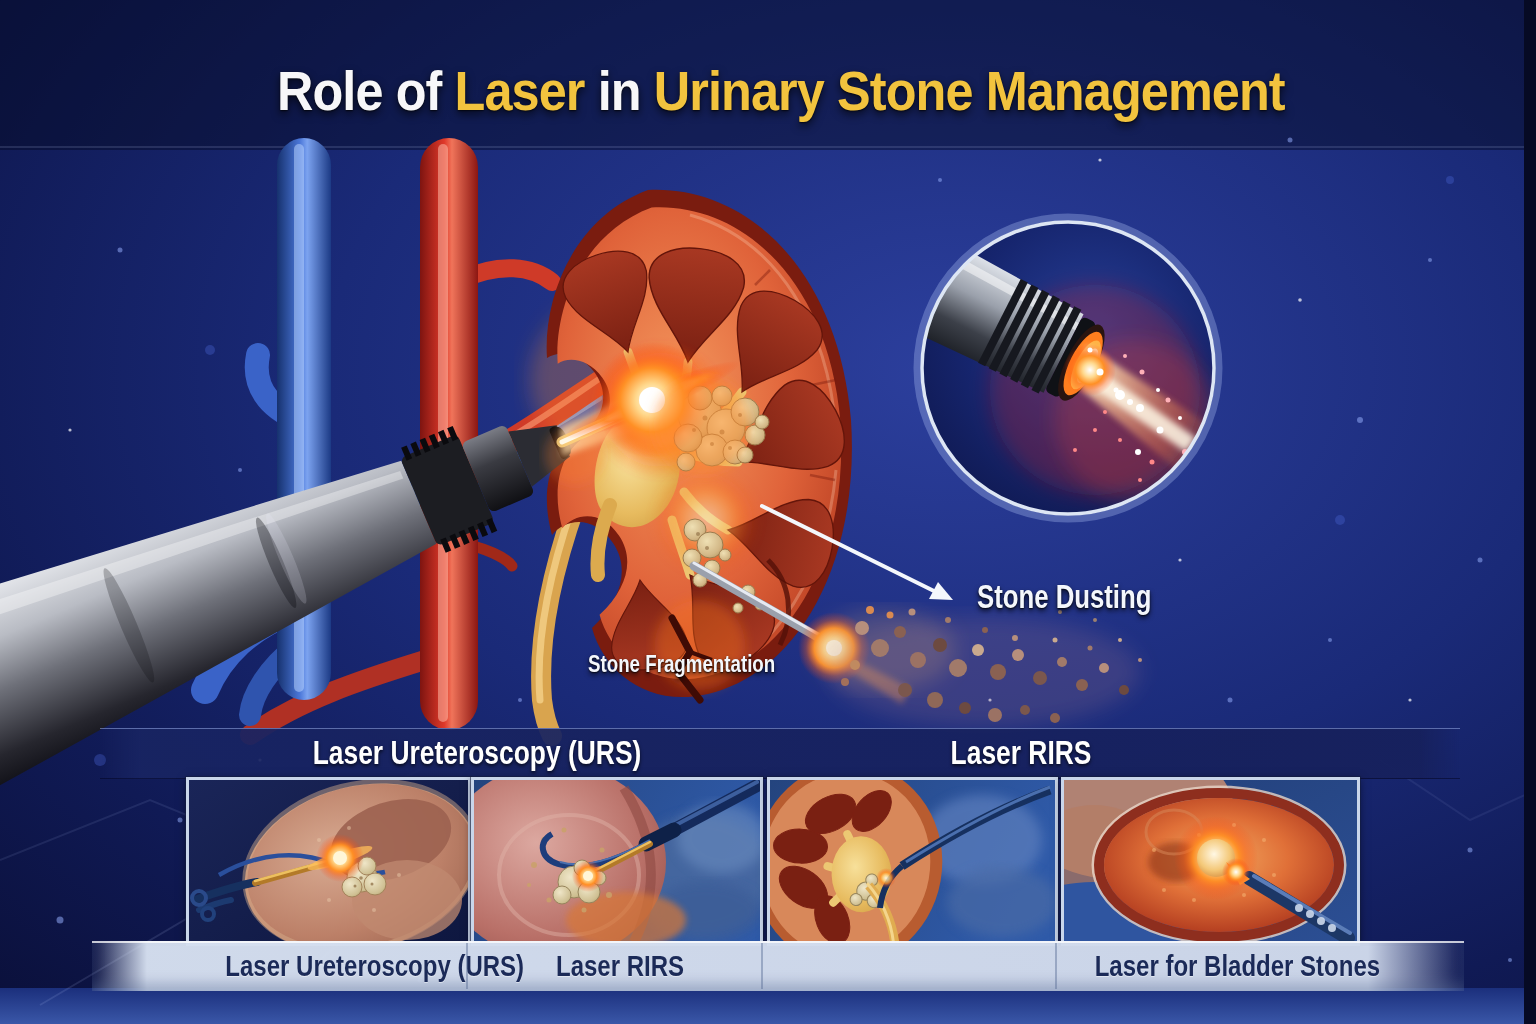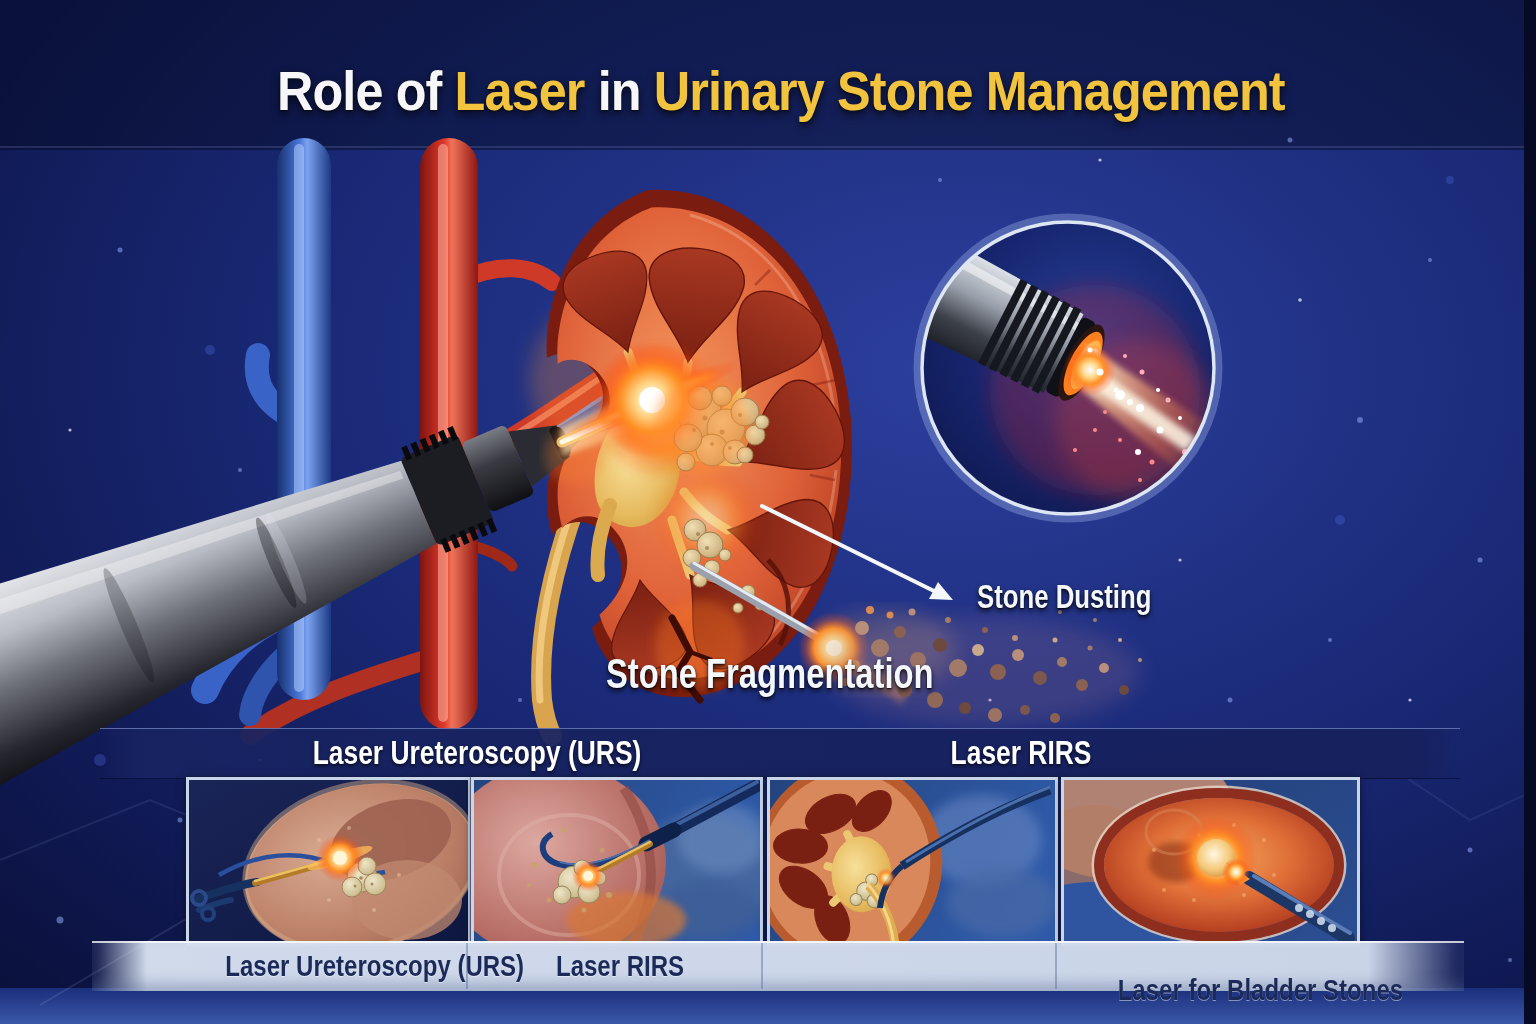--- a/index.html
+++ b/index.html
@@ -10,21 +10,21 @@
   .title{position:absolute;left:13px;top:58px;width:1536px;text-align:center;white-space:nowrap;z-index:6;}
   .title .tw{display:inline-block;transform:scaleX(.9);transform-origin:center;}
   .title span span{font-size:56px;font-weight:bold;letter-spacing:-1px;
       text-shadow:0 4px 9px rgba(0,0,0,.65),0 1px 2px rgba(0,0,0,.7);}
   .t-w{color:#f7f7f9;}
   .t-y{color:#f2c33e;}
   .anno{position:absolute;font-weight:bold;color:#f4f7fc;white-space:nowrap;z-index:6;
         text-shadow:0 3px 6px rgba(0,0,0,.7),0 1px 2px rgba(0,0,0,.8);}
   .anno>span{display:inline-block;transform:scaleX(.78);transform-origin:left;}
   #dusting{left:962px;top:578px;font-size:33px;margin-left:15px;}
-  #frag{left:606px;top:650px;font-size:42px;}
+  #frag{left:588px;top:650px;font-size:24px;}
   
   .band{position:absolute;left:100px;top:728px;width:1360px;height:49px;z-index:5;
         background:linear-gradient(90deg,rgba(24,36,98,0) 0%,rgba(24,36,98,.93) 3%,rgba(22,32,92,.93) 97%,rgba(24,36,98,0) 100%);
         border-top:1px solid rgba(150,170,230,.55);border-bottom:1px solid rgba(0,0,25,.45);}
   .band-label{position:absolute;top:0;height:49px;line-height:47px;font-size:33px;font-weight:bold;color:#fff;
         white-space:nowrap;transform:translateX(-50%) scaleX(.8);transform-origin:center;
         text-shadow:0 2px 4px rgba(0,0,0,.7);}
   
   .panel{position:absolute;top:777px;height:163px;z-index:5;border:3px solid #c9d6ea;box-sizing:content-box;
          box-shadow:0 0 0 1px rgba(20,30,60,.55),0 2px 8px rgba(0,0,15,.5);background:#132050;}
@@ -661,15 +661,15 @@
   </svg>
 </div>
 
 <div class="cap-band"></div>
 <div class="seam" style="left:466px;"></div>
 <div class="seam" style="left:761px;"></div>
 <div class="seam" style="left:1055px;"></div>
 
 <div class="cap-cell" style="left:188px;width:285px;"><span>Laser Ureteroscopy (URS)</span></div>
 <div class="cap-cell" style="left:473px;width:295px;"><span>Laser RIRS</span></div>
-<div class="cap-cell" style="left:1082px;width:293px;margin-top:24px;"><span>Laser for Bladder Stones</span></div>
+<div class="cap-cell" style="left:1059px;width:293px;"><span>Laser for Bladder Stones</span></div>
 
 </div>
 
 </body></html>

